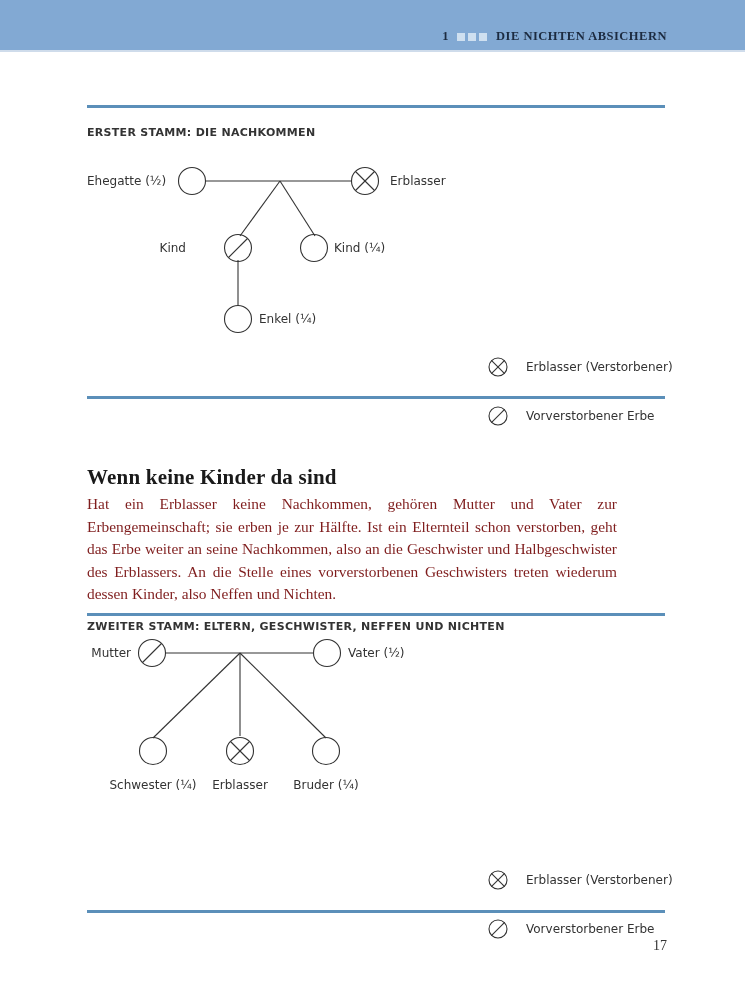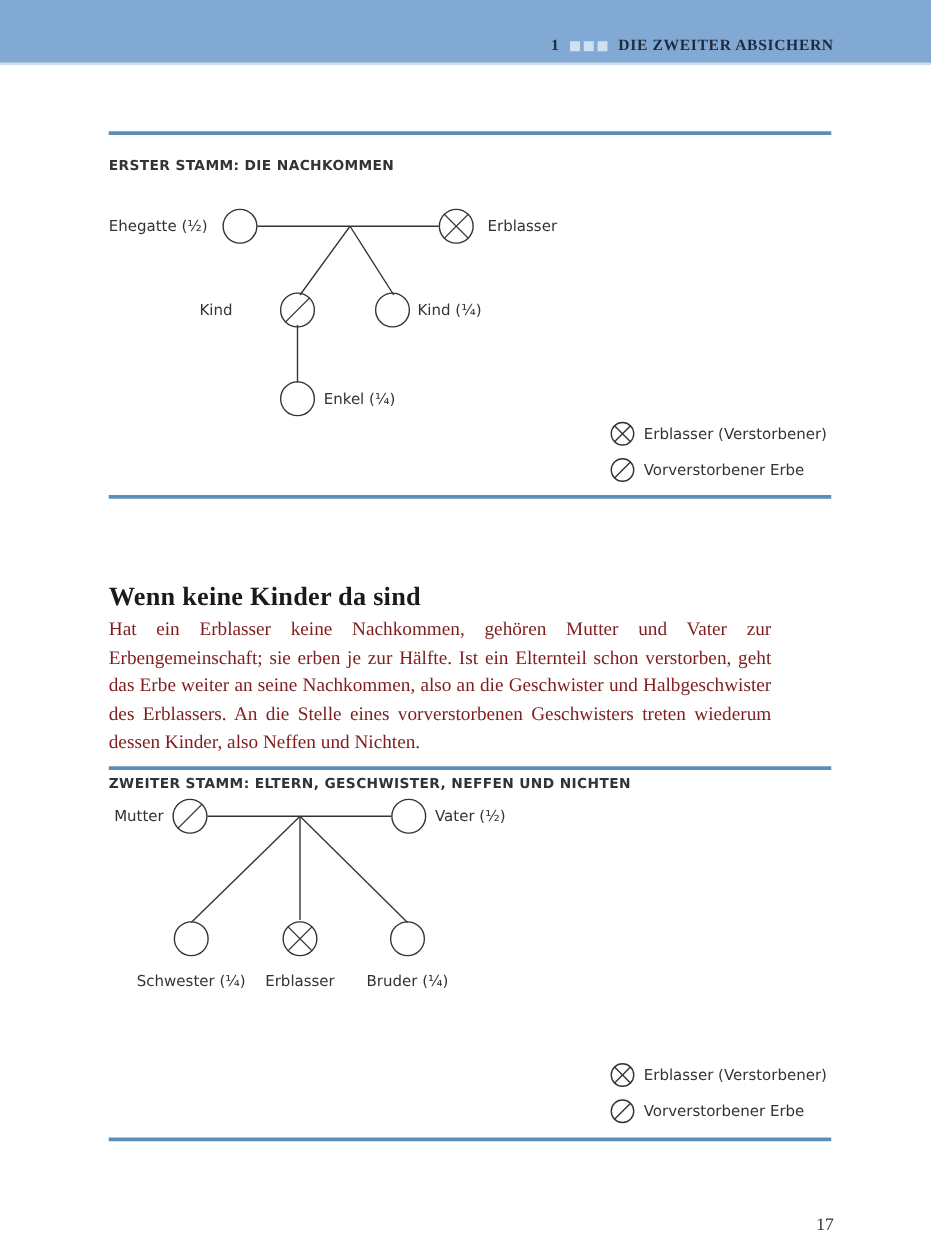--- a/index.html
+++ b/index.html
@@ -118,53 +118,53 @@
   
   .legend {
     position: absolute;
     left: 487px;
   }
   .legend.l1 { top: 332px; }
   .legend.l2 { top: 845px; }
   .legend-row {
     display: flex;
     align-items: center;
-    gap: 6px;
+    gap: 17px;
     height: 29px;
+    margin-top: 20px;
   }
   .legend-text {
     font-family: "DejaVu Sans", sans-serif;
     font-size: 12px;
     color: #333333;
     white-space: nowrap;
   }
 
   
   .page-number {
     position: absolute;
     right: 78px;
     top: 938px;
     font-family: "Liberation Serif", serif;
     font-size: 14px;
     color: #333333;
-    margin-top: 35px;
   }
 </style>
 </head>
 <body>
 
 <div class="page-header">
   <div class="header-inner">
     <span class="chapter-number">1</span>
     <span class="sq-group">
       <span class="sq"></span>
       <span class="sq"></span>
       <span class="sq"></span>
     </span>
-    <span class="header-title">DIE ZWEITER ABSICHERN</span>
+    <span class="header-title">DIE NICHTEN ABSICHERN</span>
   </div>
 </div>
 
 <div class="rule r1"></div>
 <div class="rule r2"></div>
 <div class="rule r3"></div>
 <div class="rule r4"></div>
 
 <div class="kicker k1">ERSTER STAMM: DIE NACHKOMMEN</div>
 

